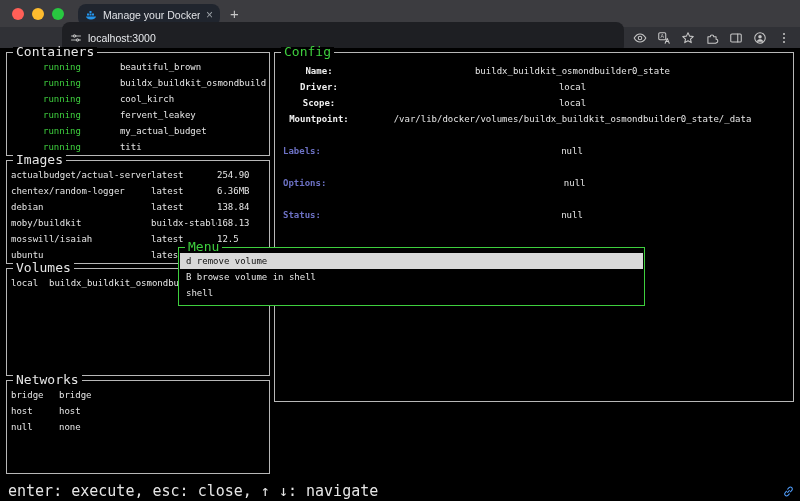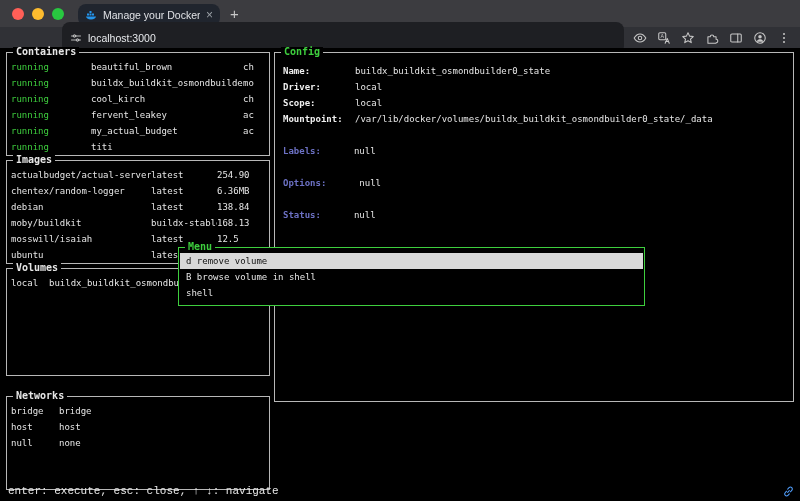--- a/index.html
+++ b/index.html
@@ -33,66 +33,66 @@
   .cluster { display:flex; align-items:center; gap:8px; margin-left:8px; }
   .icon16 { width:16px; height:16px; display:inline-flex; align-items:center; justify-content:center; }
   .icon16 svg { width:14px; height:14px; stroke:#c8c8c8; fill:none; stroke-width:1.8; stroke-linecap:round; stroke-linejoin:round; }
   .icon16 svg .fill { fill:#c8c8c8; stroke:none; }
 
   
   .page { position:absolute; top:48px; left:0; width:800px; height:453px; background:#000; color:#e6e6e6; font-size:9px; }
   .panel { position:absolute; border:1px solid #b8b8b8; background:#000; }
   .panel-title {
     position:absolute; top:-6px; left:6px; background:#000; padding:0 3px;
-    font-weight:bold; font-size:10px; color:#e6e6e6; line-height:10px;
+    font-weight:normal; font-size:13px; color:#e6e6e6; line-height:10px;
   }
   .panel.green-title > .panel-title { color:#3ecf3e; }
   .rows { position:absolute; left:4px; right:3px; top:6px; bottom:2px; overflow:hidden; }
   .row { height:16px; line-height:16px; display:flex; white-space:nowrap; }
   .row span { overflow:hidden; }
 
   #containers-panel { left:6px;  top:4px;   width:264px; height:104px; }
   #images-panel     { left:6px;  top:112px; width:264px; height:104px; }
   #volumes-panel    { left:6px;  top:220px; width:264px; height:108px; }
-  #networks-panel   { left:6px;  top:332px; width:264px; height:94px;margin-top:16px;  }
+  #networks-panel   { left:6px;  top:332px; width:264px; height:94px;  }
   #config-panel     { left:274px; top:4px;  width:520px; height:350px; }
 
-  .c-state { width:80px; color:#3ecf3e; }
+  .c-state { width:80px; color:#3ecf3e;margin-left:32px; }
   .c-name  { width:152px; }
   .c-extra { flex:1; }
 
   .i-name { width:140px; }
   .i-tag  { width:66px; }
   .i-size { flex:1; }
 
   .v-driver { width:38px; }
   .v-name { flex:1; }
 
   .n-name { width:48px; }
   .n-driver { flex:1; }
 
-  #config-panel .rows { left:8px; top:10px; }
+  #config-panel .rows { left:8px; top:10px;text-align:center; }
   .cfg-label { width:72px; font-weight:bold; color:#f0f0f0; flex:none; }
   .cfg-value { flex:1; color:#e6e6e6; }
   .cfg-key { color:#6c71c4; font-weight:bold; flex:none; }
   .gap { margin-top:16px;gap:27px; }
 
   
   #menu-popup {
     position:absolute; left:178px; top:199px; width:467px; height:59px;
     border:1px solid #3ecf3e; background:#000; z-index:10;
   }
   #menu-popup .panel-title { color:#3ecf3e; }
   #menu-popup .items { position:absolute; left:1px; right:1px; top:5px; }
   .menu-item { height:16px; line-height:16px; padding-left:6px; color:#e6e6e6; white-space:nowrap; }
   .menu-item.selected { background:#d8d8d8; color:#111; }
 
   
   .statusbar {
-    position:absolute; left:8px; bottom:4px; font-size:11px; color:#e6e6e6; line-height:12px;font-family:Liberation Mono, monospace;
+    position:absolute; left:8px; bottom:4px; font-size:15px; color:#e6e6e6; line-height:12px;
   }
   .link-indicator { position:absolute; right:5px; bottom:3px; width:13px; height:13px; }
   .link-indicator svg { width:13px; height:13px; stroke:#4f9cf9; fill:none; stroke-width:2; stroke-linecap:round; }
 </style>
 </head>
 <body>
 
 <div class="chrome">
   <div class="tabstrip">
     <div class="lights">

